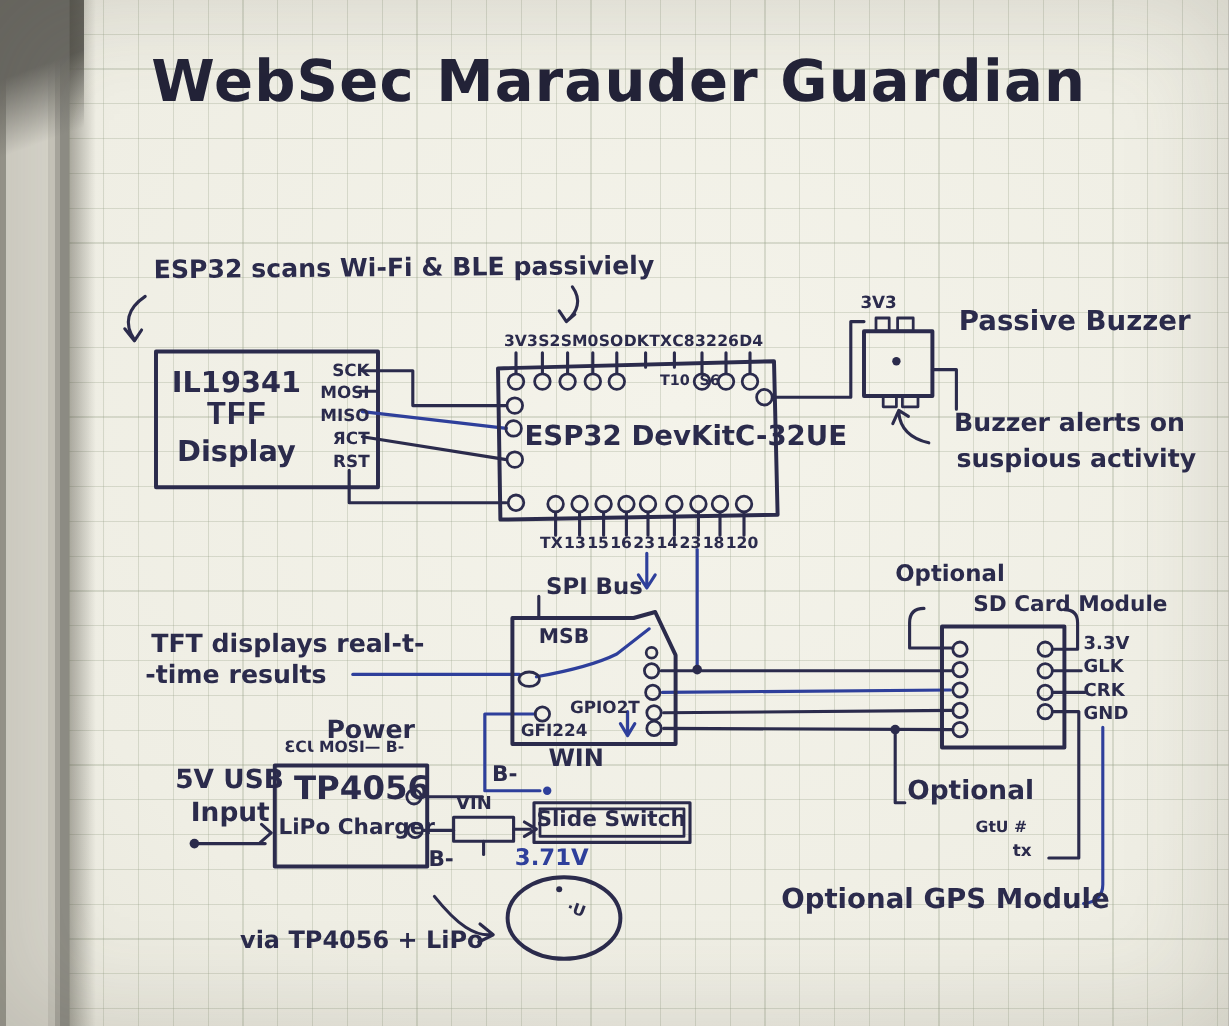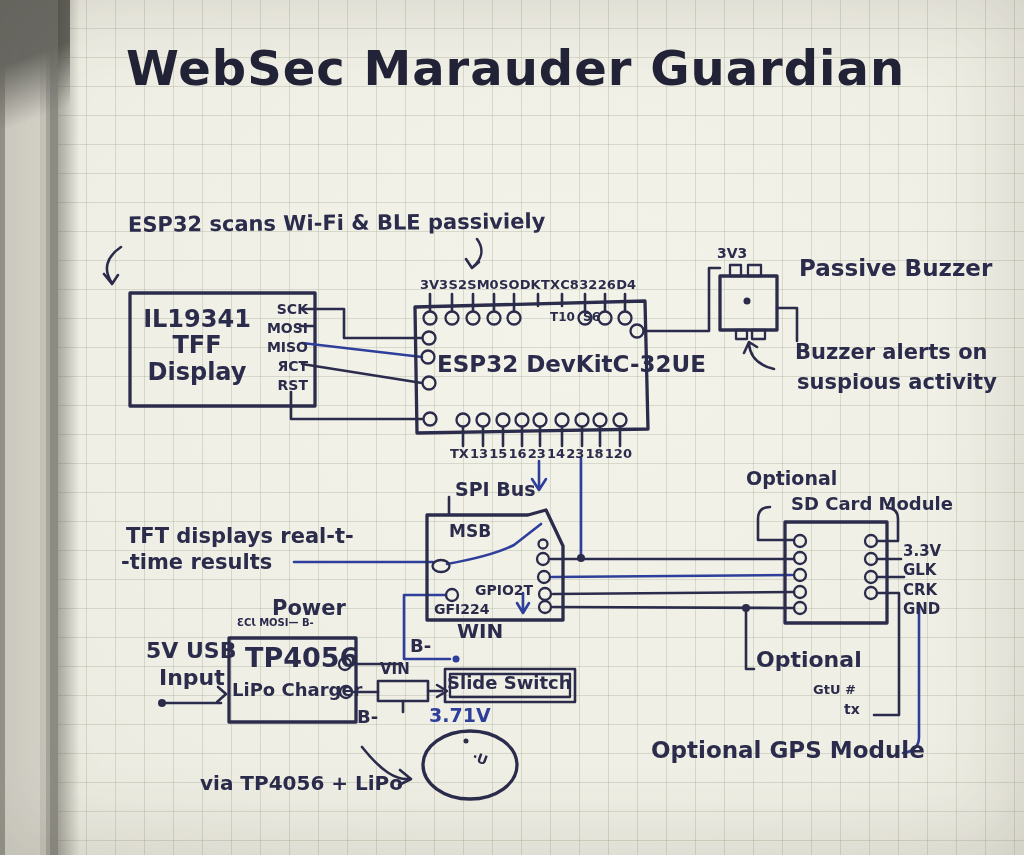--- a/index.html
+++ b/index.html
@@ -162,21 +162,21 @@
         <ellipse cx="470" cy="765" rx="47" ry="34" class="thick"></ellipse>
         <circle cx="466" cy="741" r="2.5" class="fill"></circle>
       </g>
     </svg>
 
     <div class="label title" style="left:126px;top:42px;">WebSec Marauder Guardian</div>
     <div class="label" style="left:128px;top:212px;font-size:21px;transform:rotate(-0.5deg);">ESP32 scans Wi-Fi &amp; BLE passiviely</div>
 
     <div class="label" style="left:138px;top:306px;width:118px;text-align:center;">
       <span style="display:block;font-size:24px;">IL19341</span>
-      <span style="display:block;font-size:24px;">TFF</span>
+      <span style="display:block;font-size:28px;font-family:Liberation Mono, monospace;">TFF</span>
       <span style="display:block;font-size:24px;">Display</span>
     </div>
     <div class="plist pcol" style="left:256px;top:301px;width:52px;height:92px;align-items:flex-end;font-size:14px;">
         <span>SCK</span>
         <span>MOSI</span>
         <span>MISO</span>
         <span>ЯCT</span>
         <span>RST</span>
       </div>
 
@@ -217,36 +217,36 @@
     <div class="label" style="left:455px;top:479px;font-size:19px;">SPI Bus</div>
     <div class="label" style="left:449px;top:522px;font-size:17px;">MSB</div>
     <div class="label" style="left:475px;top:583px;font-size:14px;">GPIO2T</div>
     <div class="label" style="left:434px;top:602px;font-size:14px;">GFI224</div>
     <div class="label" style="left:457px;top:620px;font-size:20px;">WIN</div>
 
     <div class="label" style="left:126px;top:525px;font-size:21px;">TFT displays real-t-</div>
     <div class="label" style="left:121px;top:551px;font-size:21px;text-align:right;">-time results</div>
 
     <div class="label" style="left:272px;top:585px;font-size:21px;margin-top:12px;">Power</div>
-    <div class="label" style="left:237px;top:617px;font-size:10px;">ƐCƖ MOSI— B-</div>
+    <div class="label" style="left:237px;top:617px;font-size:13px;">ƐCƖ MOSI— B-</div>
     <div class="label" style="left:245px;top:643px;font-size:27px;">TP4056</div>
     <div class="label" style="left:232px;top:680px;font-size:18px;">LiPo Charger</div>
     <div class="label" style="left:146px;top:639px;font-size:22px;">5V USB</div>
     <div class="label" style="left:159px;top:666px;font-size:22px;">Input</div>
     <div class="label" style="left:410px;top:636px;font-size:18px;">B-</div>
     <div class="label" style="left:357px;top:707px;font-size:18px;">B-</div>
     <div class="label" style="left:380px;top:661px;font-size:15px;">VIN</div>
     <div class="label" style="left:447px;top:673px;width:126px;text-align:left;font-size:18px;">Slide Switch</div>
     <div class="label blue-t" style="left:429px;top:705px;font-size:19px;">3.71V</div>
     <div class="label" style="left:472px;top:752px;font-size:13px;transform:rotate(20deg);">·U</div>
     <div class="label" style="left:164px;top:772px;font-size:20px;margin-left:36px;">via TP4056 + LiPo</div>
 
     <div class="label" style="left:746px;top:468px;font-size:19px;">Optional</div>
-    <div class="label" style="left:791px;top:494px;font-size:18px;">SD Card Module</div>
-    <div class="plist pcol" style="left:903px;top:527px;height:76px;align-items:flex-start;font-size:15px;margin-top:15px;">
+    <div class="label" style="left:811px;top:494px;font-size:18px;">SD Card Module</div>
+    <div class="plist pcol" style="left:903px;top:527px;height:76px;align-items:flex-start;font-size:15px;">
         <span>3.3V</span>
         <span>GLK</span>
         <span>CRK</span>
         <span>GND</span>
       </div>
 
     <div class="label" style="left:756px;top:648px;font-size:22px;">Optional</div>
     <div class="label" style="left:813px;top:683px;font-size:13px;">GtU #</div>
     <div class="label" style="left:844px;top:702px;font-size:14px;">tx</div>
     <div class="label" style="left:651px;top:738px;font-size:23px;">Optional GPS Module</div>

